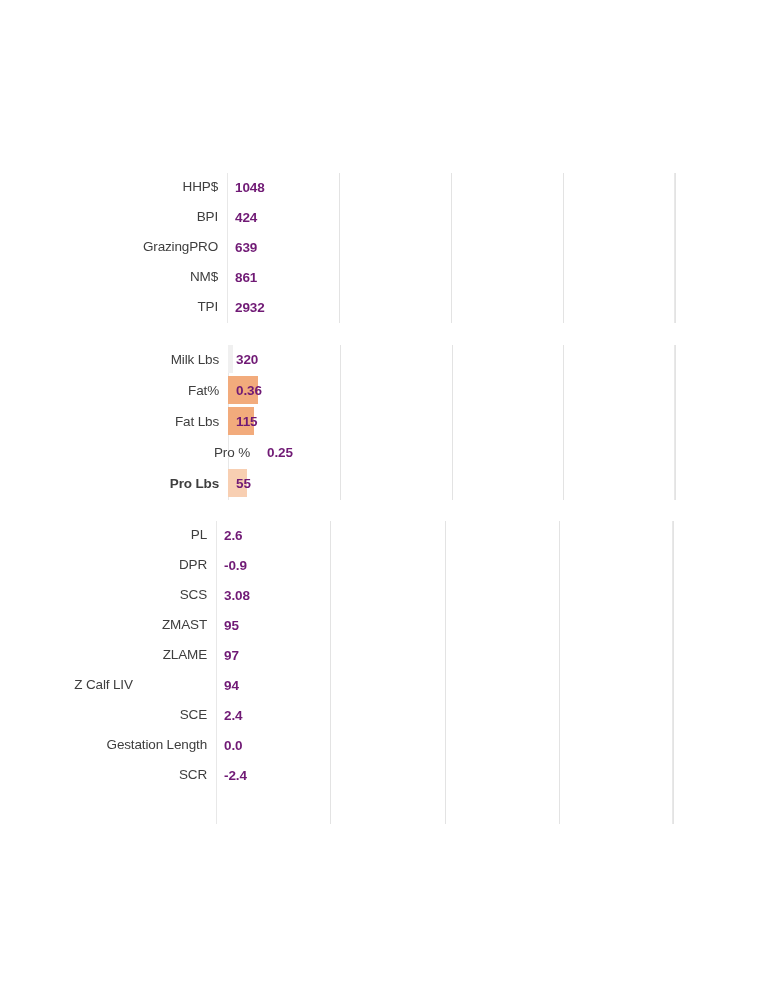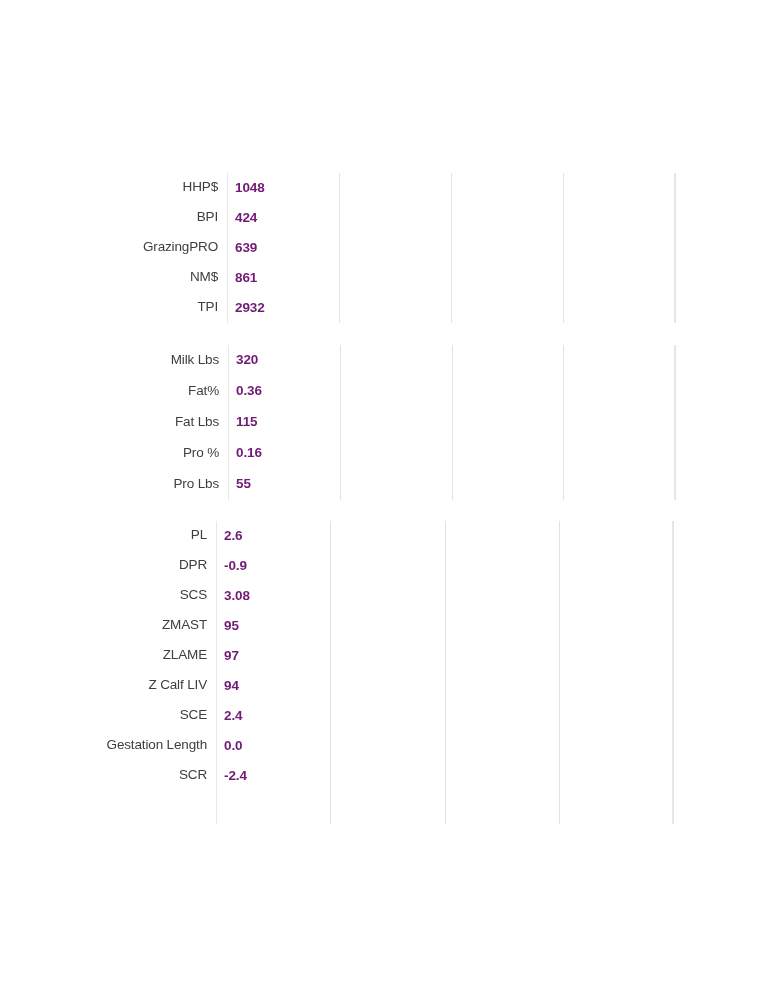--- a/index.html
+++ b/index.html
@@ -174,29 +174,29 @@
         <span class="bar-value">0.36</span>
       </div>
     </div>
     <div class="row" style="height:28px;margin-bottom:3px;">
       <div class="row-label" style="width:228px;">Fat Lbs</div>
       <div class="track">
         <div class="bar" style="width: 83.5%; background: rgb(242, 171, 124);"></div>
         <span class="bar-value">115</span>
       </div>
     </div>
-    <div class="row" style="height:28px;margin-bottom:3px;">
+    <div class="row" style="height:28px;margin-bottom:3px;padding-left:31px;">
       <div class="row-label" style="width:228px;">Pro %</div>
       <div class="track">
         <div class="bar" style="width: 98.7%; background: rgb(242, 171, 124);"></div>
-        <span class="bar-value">0.16</span>
+        <span class="bar-value">0.25</span>
       </div>
     </div>
     <div class="row" style="height:28px;">
-      <div class="row-label" style="width:228px;">Pro Lbs</div>
+      <div class="row-label" style="width:228px;font-weight:bold;">Pro Lbs</div>
       <div class="track">
         <div class="bar" style="width: 60.2%; background: rgb(248, 207, 178);"></div>
         <span class="bar-value">55</span>
       </div>
     </div>
   </div>
 
   <div class="chart-group" id="group-health">
     <div class="plot-frame" id="frame-health" style="left: 216px; width: 457px; top: 0px; height: 100%;"></div>
     <div class="gridlines" id="grid-health" style="left: 216px; width: 457px;">
@@ -235,21 +235,21 @@
       </div>
     </div>
     <div class="row" style="height:27px;margin-bottom:3px;">
       <div class="row-label" style="width:216px;">ZLAME</div>
       <div class="track">
         <div class="bar" style="width: 29.4%; background: rgb(212, 218, 228);"></div>
         <span class="bar-value">97</span>
       </div>
     </div>
     <div class="row" style="height:27px;margin-bottom:3px;">
-      <div class="row-label" style="width:216px;">Z Calf LIV</div>
+      <div class="row-label" style="width:216px;text-align:center;">Z Calf LIV</div>
       <div class="track">
         <div class="bar" style="width: 40.3%; background: rgb(212, 218, 228);"></div>
         <span class="bar-value">94</span>
       </div>
     </div>
     <div class="row" style="height:27px;margin-bottom:3px;">
       <div class="row-label" style="width:216px;">SCE</div>
       <div class="track">
         <div class="bar" style="width: 19.1%; background: rgb(220, 228, 242);"></div>
         <span class="bar-value">2.4</span>

